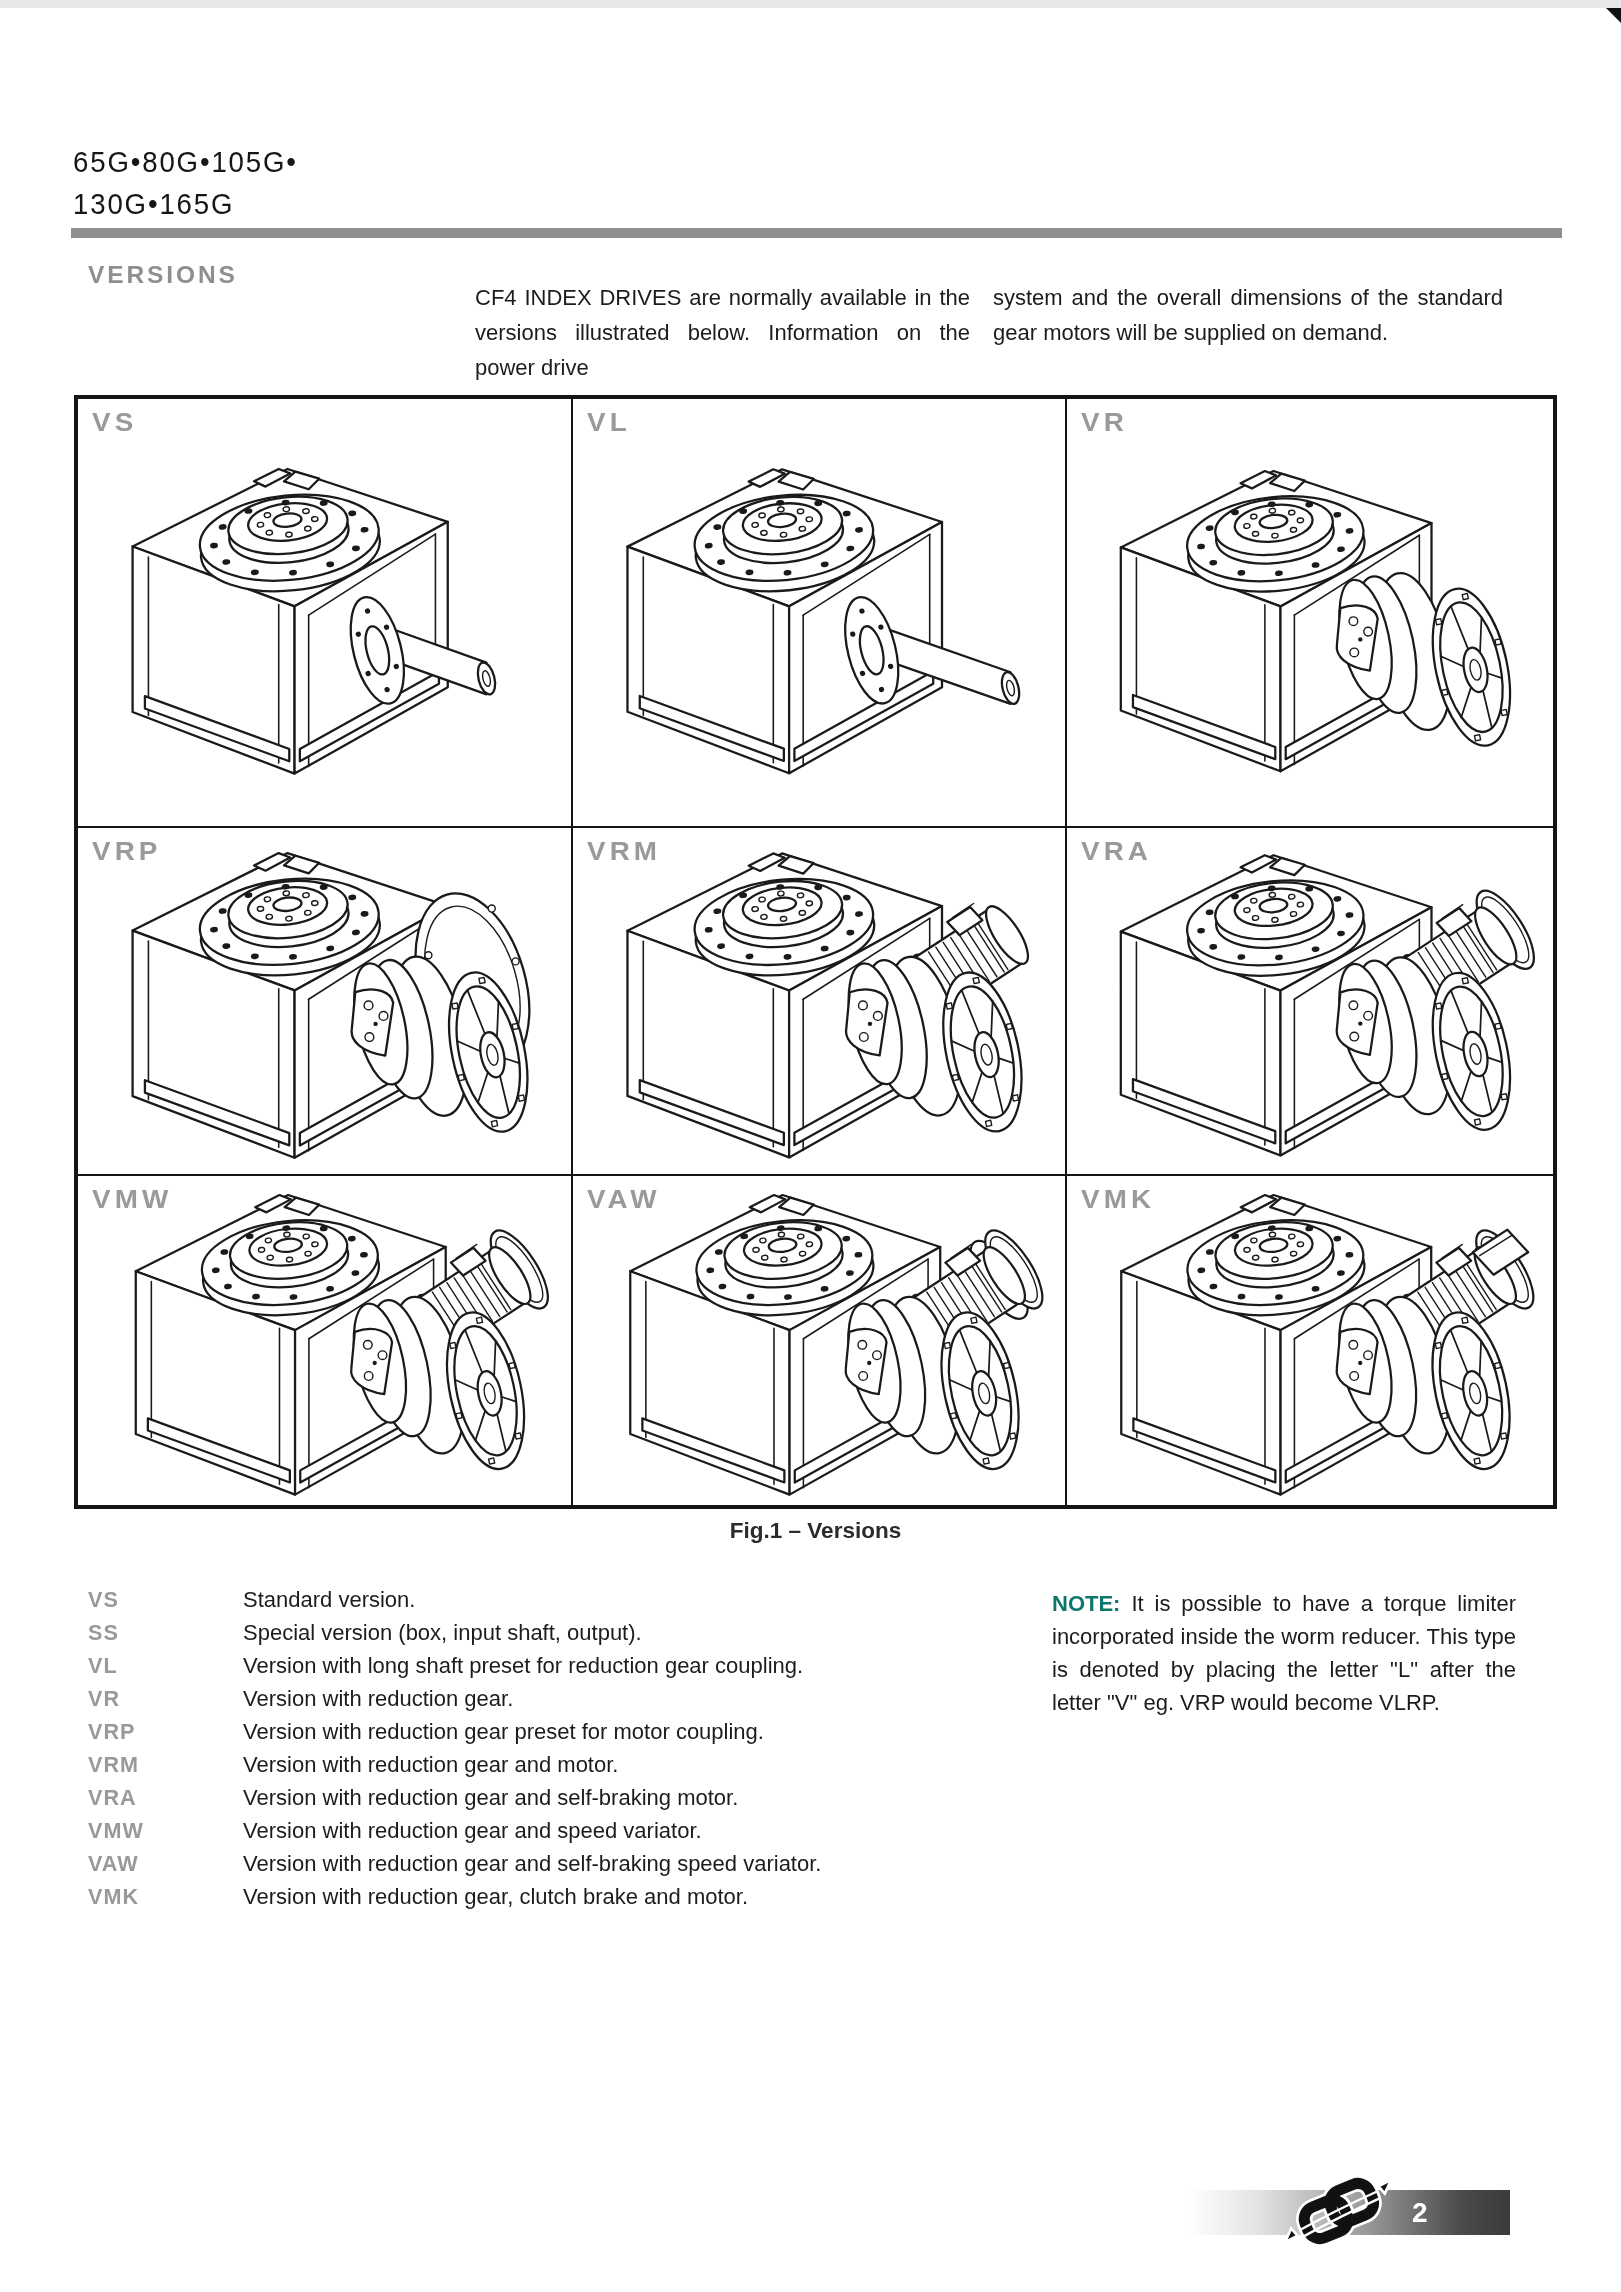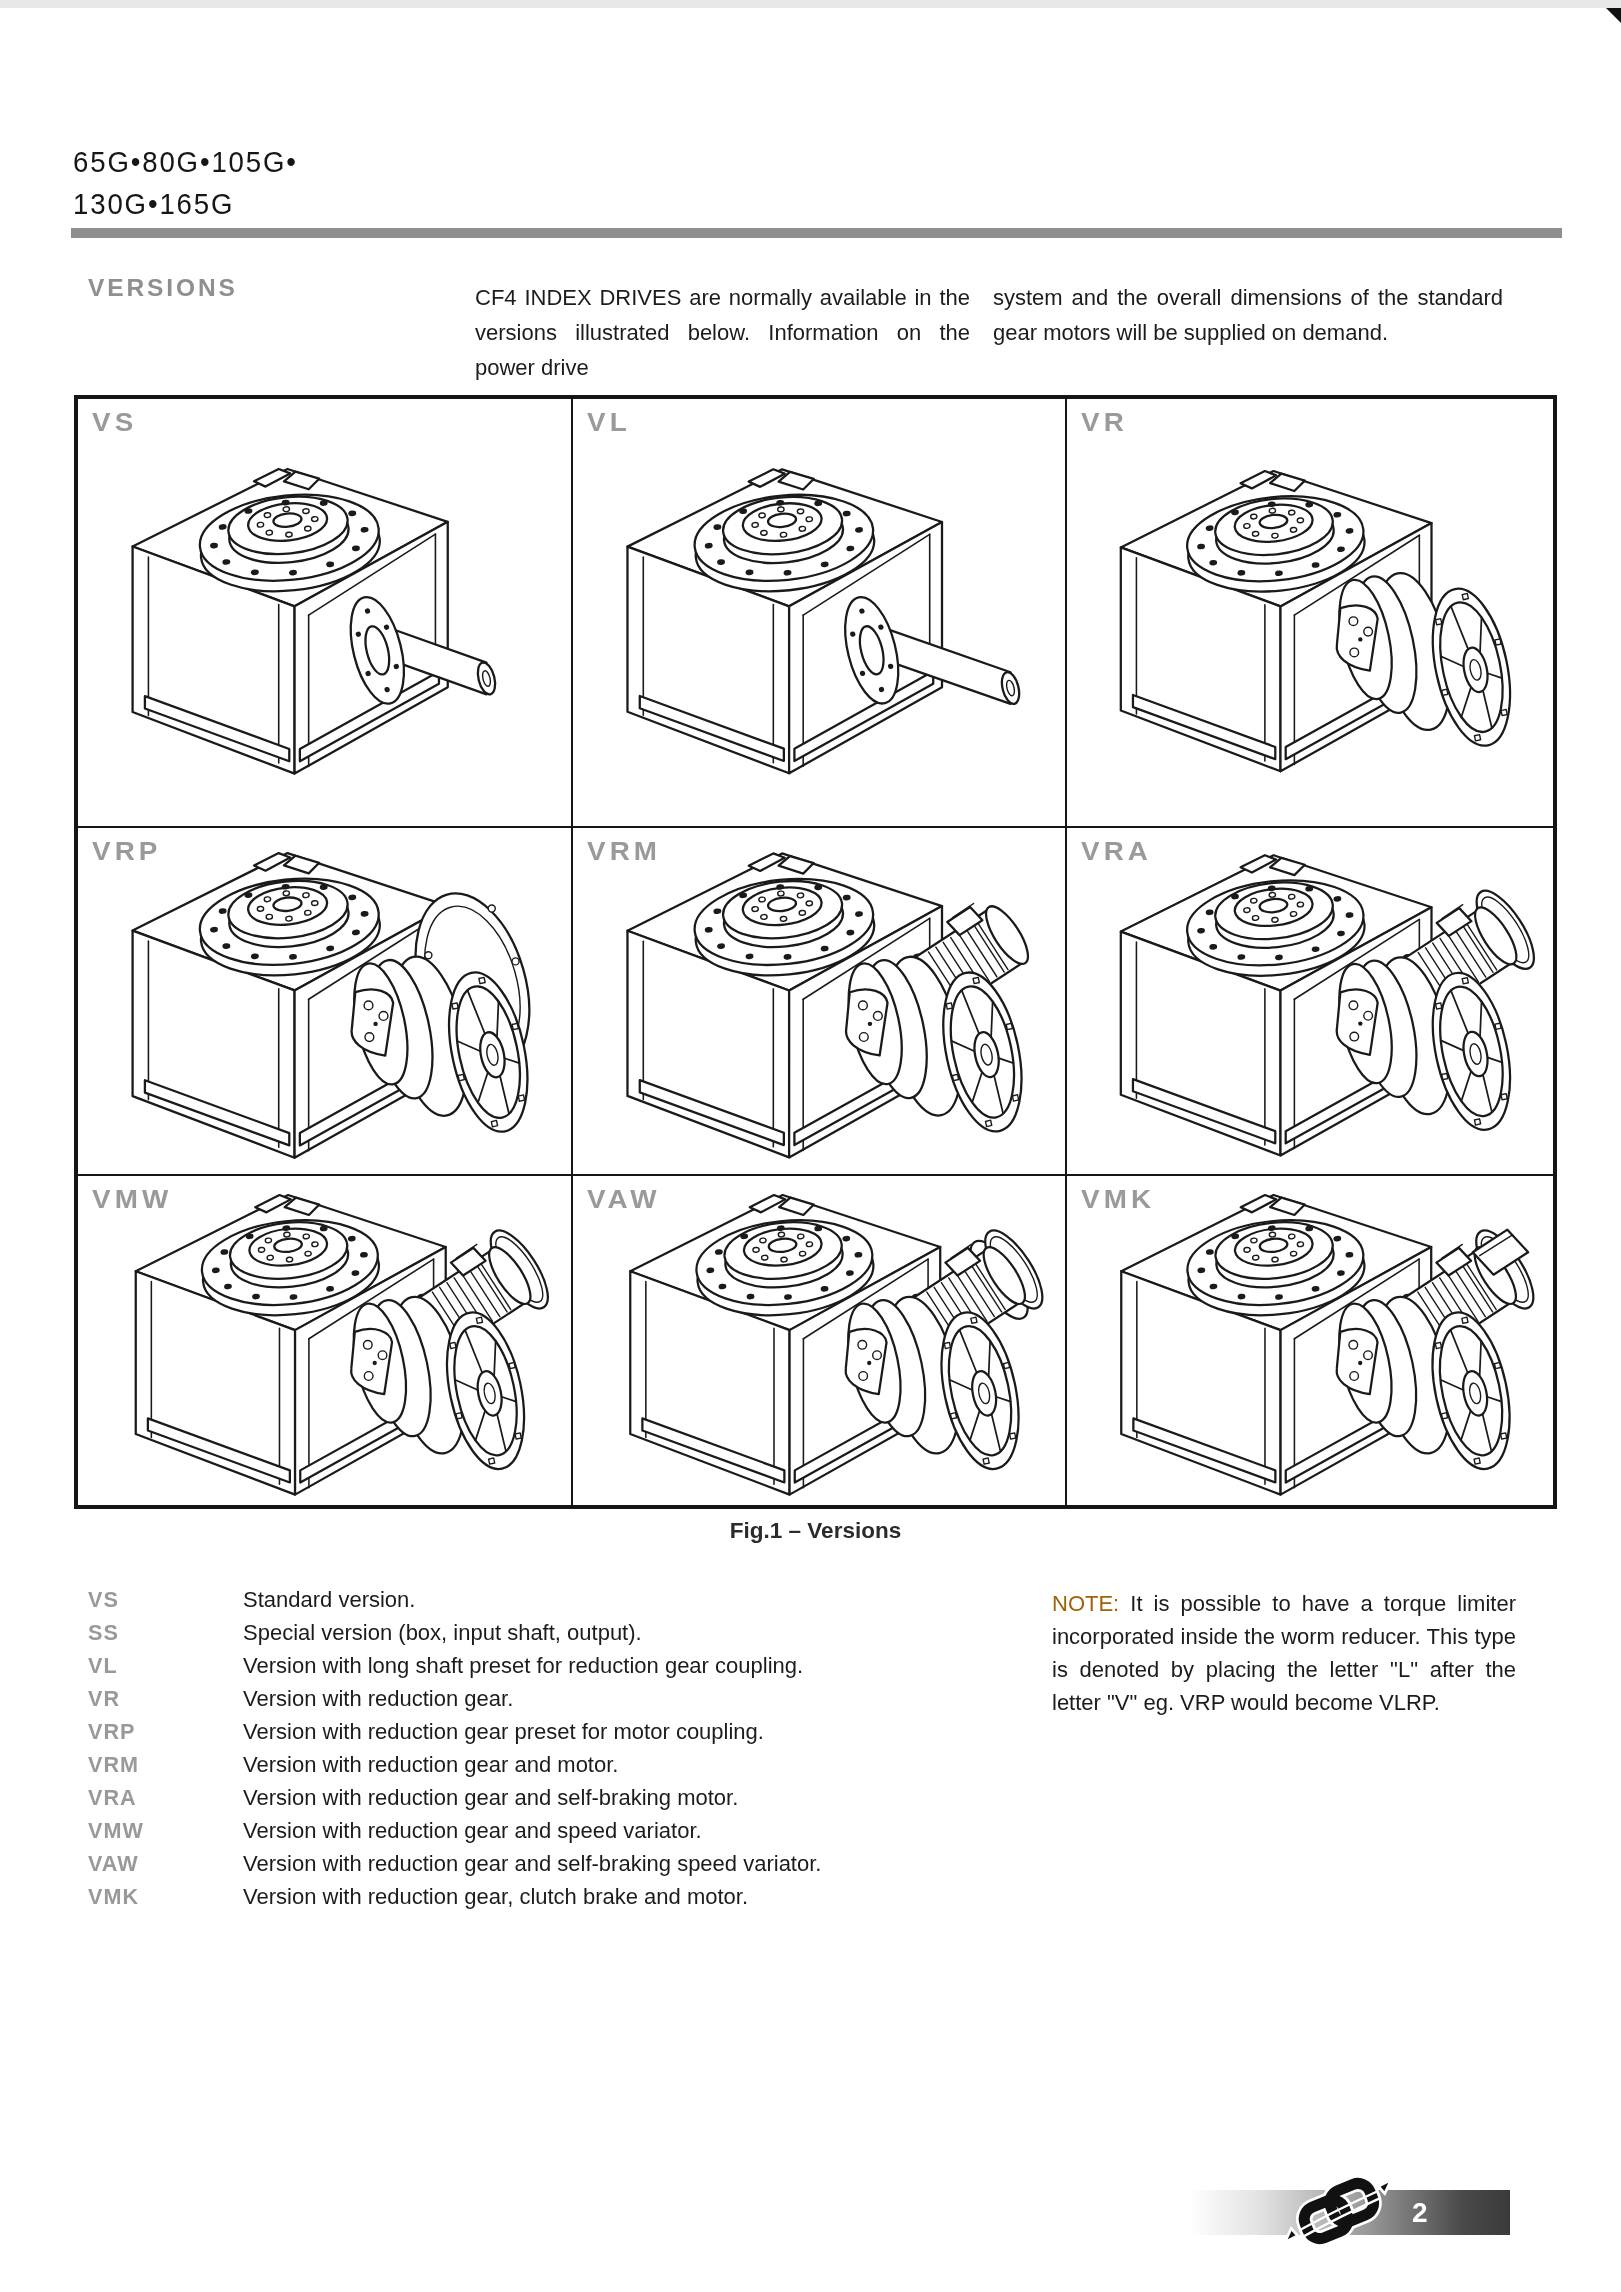--- a/index.html
+++ b/index.html
@@ -13,21 +13,21 @@
     border-style:solid; border-width:0 15.7px 15.7px 0;
     border-color:transparent #111 transparent transparent;}
   .models{position:absolute; left:73px; top:133px; font-size:30px; line-height:42px;
     color:#161616; letter-spacing:2px; font-weight:400;}
   .models div{transform:scaleX(0.92); transform-origin:0 50%; white-space:nowrap;}
   .title{position:absolute; right:59px; top:76px; margin:0; text-align:right;
     font-size:60px; line-height:72px; font-weight:400; color:#161616; letter-spacing:1px;}
   .title .tline{display:block; transform:scaleX(0.80); transform-origin:100% 50%; white-space:nowrap;}
   .header-rule{position:absolute; left:71px; top:220px; width:1491px; height:9.8px; background:#8f8f8f;}
   
-  .sec-heading{position:absolute; left:88px; top:266px; margin:0; font-size:24.5px;
+  .sec-heading{position:absolute; left:88px; top:253px; margin:0; font-size:24.5px;
     font-weight:700; color:#8f8f8f; letter-spacing:2.9px;}
   .intro-col{position:absolute; top:272px; margin:0; font-size:22px; line-height:35px;
     text-align:justify; color:#1c1c1c;}
   .intro-col.c1{left:475px; width:495px;}
   .intro-col.c2{left:993px; width:510px;}
   
   .fig-grid{position:absolute; left:74px; top:387px; width:1483px; height:1114px;
     border:4.9px solid #151515; box-sizing:border-box; display:grid;
     grid-template-columns:495px 494px auto; grid-template-rows:429px 348px auto;
     background:#fff;}
@@ -42,21 +42,21 @@
   .fig-caption{position:absolute; left:74px; top:1510px; width:1483px; text-align:center;
     font-size:22.5px; color:#2b2b2b;font-weight:bold;}
   
   .legend{position:absolute; left:88px; top:1579px; width:970px;}
   .legend-row{display:flex; align-items:baseline; height:33px;}
   .lcode{width:155px; flex:0 0 155px; font-weight:700; color:#999999; font-size:21.6px; letter-spacing:1px;}
   .ldesc{color:#1c1c1c; font-size:22px; white-space:nowrap;}
   
   .note{position:absolute; left:1052px; top:1579px; width:464px; margin:0;
     font-size:22px; line-height:33px; text-align:justify; color:#1c1c1c;}
-  .note .note-label{font-weight:400; color:#a16207;}
+  .note .note-label{font-weight:700; color:#0f766e;}
   
   .pagebar{position:absolute; left:1189px; top:2182px; width:321px; height:45px;
     background:linear-gradient(to right,#ffffff 0%,#e2e2e2 22%,#9a9a9a 55%,#4a4a4a 85%,#3a3a3a 100%);}
   .page-number{position:absolute; left:223px; top:6.9px; color:#ffffff;
     font-size:28px; font-weight:700;}
   .knot-logo{position:absolute; left:94px; top:-25.5px; width:110px; height:92px;}
 </style>
 </head>
 <body>
 

